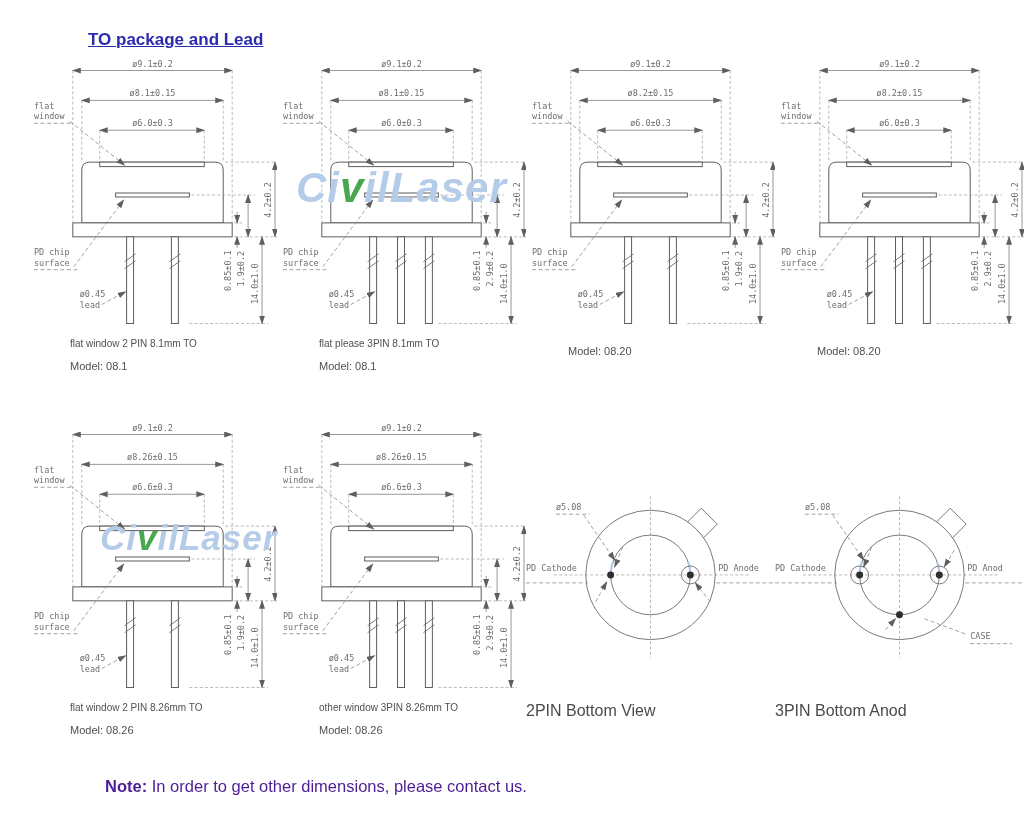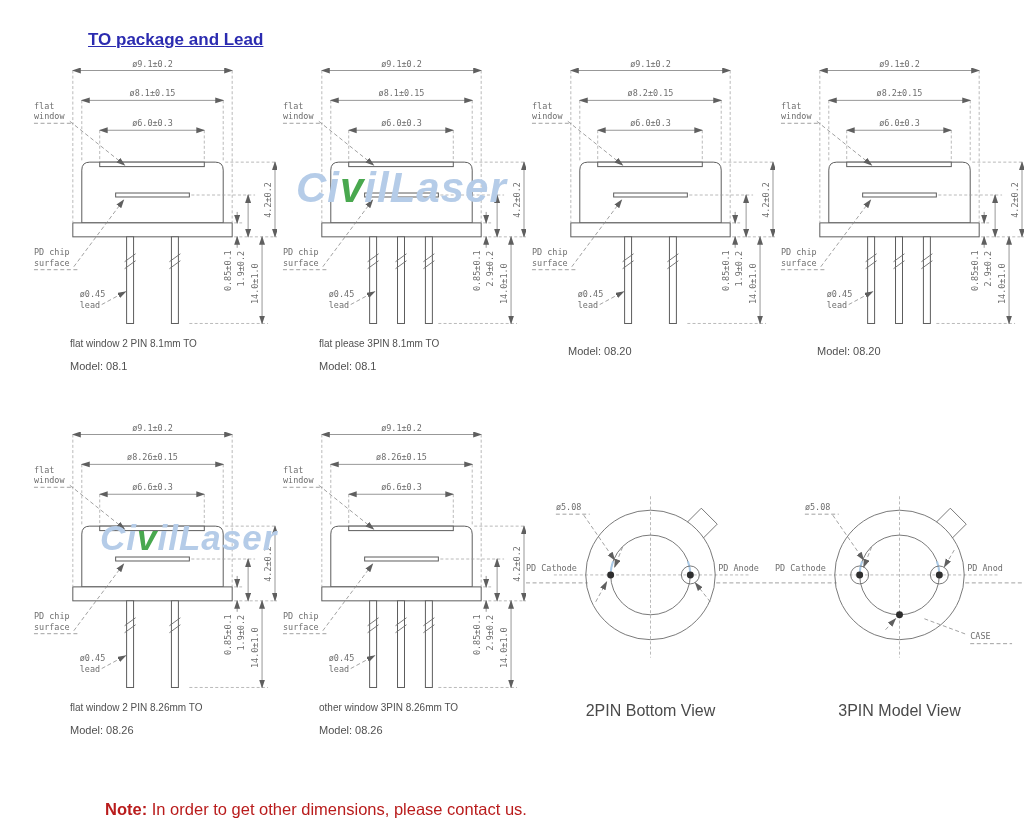--- a/index.html
+++ b/index.html
@@ -6,22 +6,22 @@
   body{width:1032px;height:837px;background:#ffffff;position:relative;overflow:hidden;
        font-family:"Liberation Sans",sans-serif;}
   .title{position:absolute;left:88px;top:30px;font-size:17px;font-weight:bold;color:#2b2bb0;text-decoration:underline;}
   .row{position:absolute;left:28px;display:flex;}
   #row1{top:56px;}
   #row2{top:420px;}
   .cell{width:249px;}
   svg.draw{display:block;width:249px;height:278px;}
   .caption{font-size:10px;color:#505050;margin:4px 0 0 42px;white-space:nowrap;}
   .model{font-size:11px;color:#505050;margin:11px 0 0 42px;}
-  .cell.bottom .caption{text-align:center;margin-left:0;font-size:16px;color:#4a4a4a;}
-  .note{position:absolute;left:105px;top:800px;font-size:16.5px;color:#b91c1c;}
+  .cell.bottom .caption{text-align:left;margin-left:0;font-size:16px;color:#4a4a4a;}
+  .note{position:absolute;left:105px;top:777px;font-size:16.5px;color:#4c1d95;}
   .note b{font-weight:bold;}
   .wm{position:absolute;font-style:italic;font-weight:bold;color:#b5cce8;letter-spacing:1px;
       pointer-events:none;white-space:nowrap;}
   #wm1{left:296px;top:164px;font-size:42px;}
   #wm2{left:100px;top:518px;font-size:35px;}
   .wm .wm-b{color:#49a84f;}
   
   svg text{font-family:"DejaVu Sans Mono",monospace;font-size:8.5px;fill:#6e6e6e;}
   .sol{stroke:#5c5c5c;stroke-width:1;fill:#ffffff;}
   .soln{stroke:#6a6a6a;stroke-width:0.9;fill:none;}
@@ -564,20 +564,20 @@
       <g>
         <text x="193" y="151">PD Anod</text>
         <line class="leader" x1="191" y1="163" x2="250" y2="163"></line>
       </g>
       <g>
         <text x="196" y="219">CASE</text>
         <line class="leader" x1="150" y1="199" x2="193" y2="215"></line>
         <line class="leader" x1="196" y1="224" x2="238" y2="224"></line>
       </g>
     </svg>
-    <div class="caption">3PIN Model View</div>
+    <div class="caption">3PIN Bottom Anod</div>
   </div>
   </div>
 
 <div id="wm1" class="wm"><span class="wm-a">Ci</span><span class="wm-b">v</span><span class="wm-c">ilLaser</span></div>
 <div id="wm2" class="wm"><span class="wm-a">Ci</span><span class="wm-b">v</span><span class="wm-c">ilLaser</span></div>
 
 <div class="note"><b>Note:</b> <span>In order to get other dimensions, please contact us.</span></div>
 
 </body></html>

